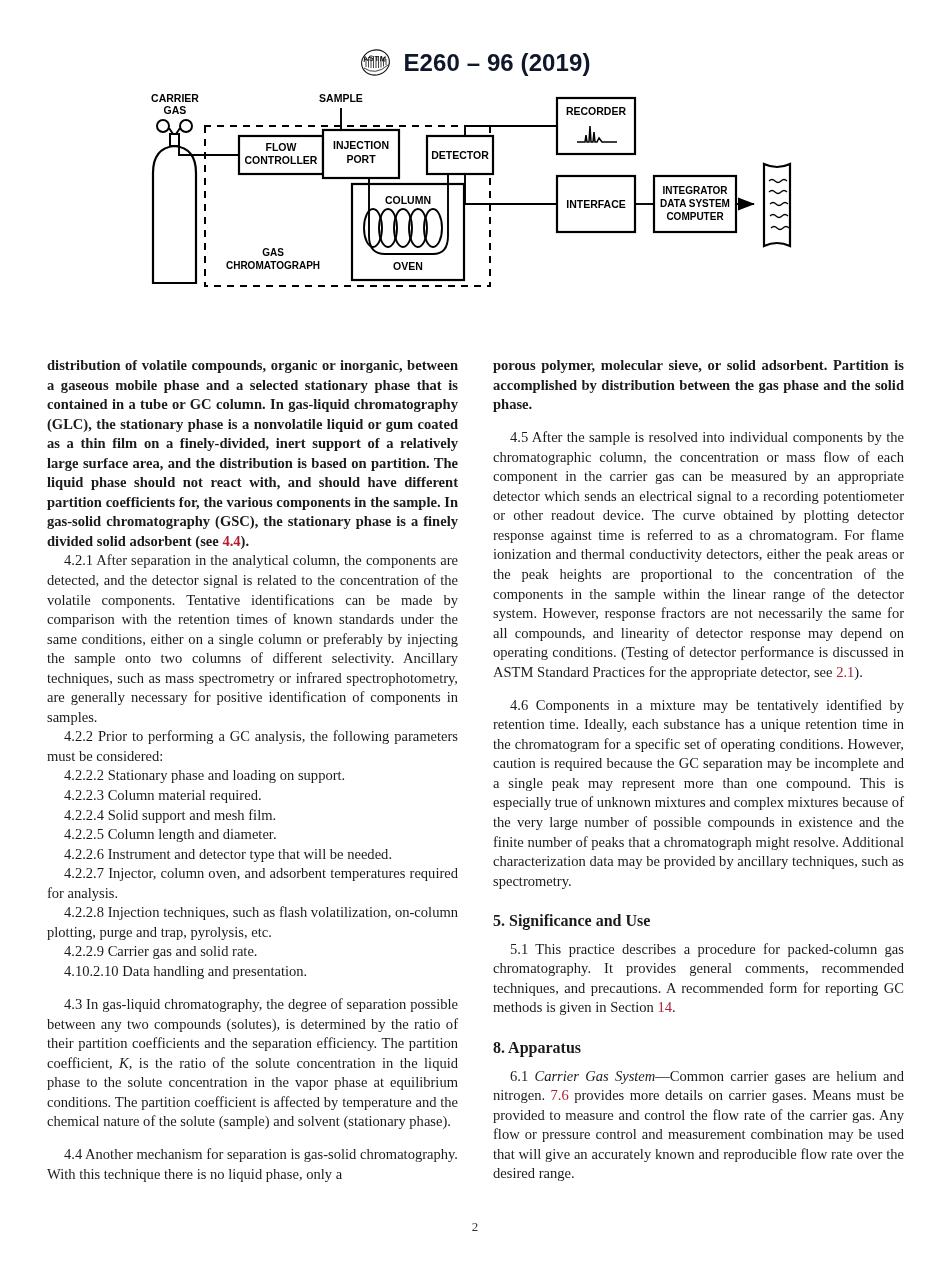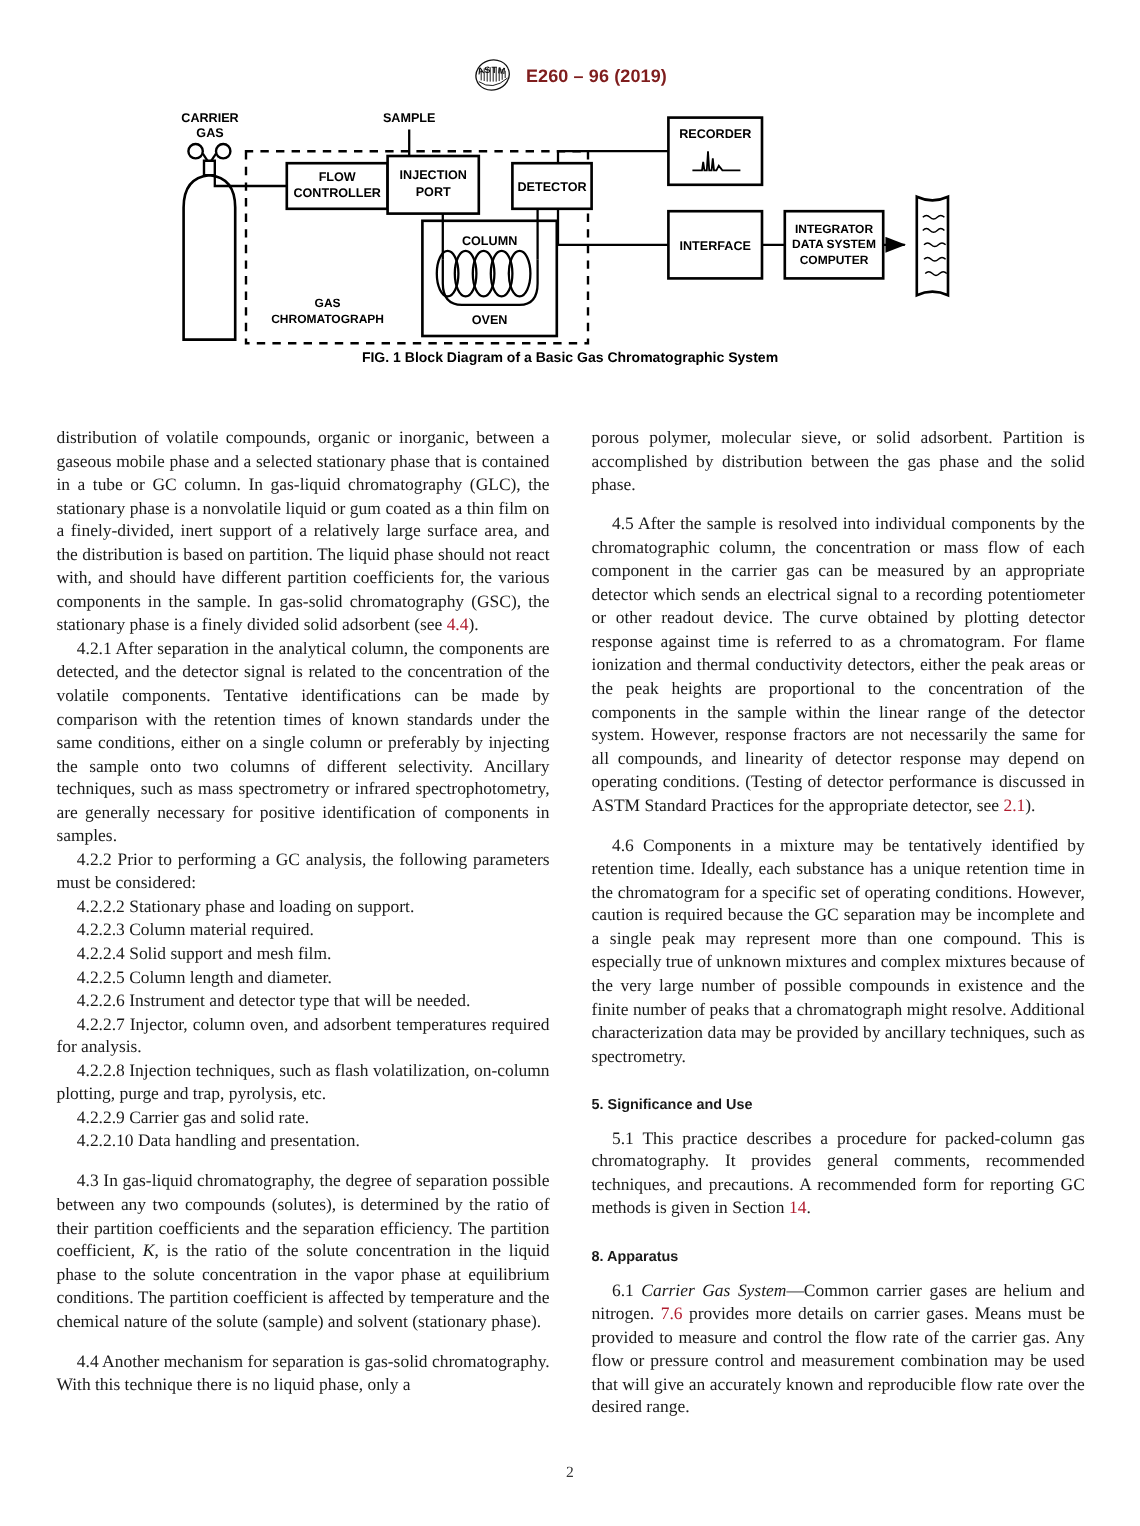--- a/index.html
+++ b/index.html
@@ -37,23 +37,23 @@
     gap: 10px;
   }
   .astm-logo {
     width: 34px;
     height: 30px;
     display: block;
   }
   .doc-designation {
     font-family: "Liberation Sans", sans-serif;
     font-weight: bold;
-    font-size: 15px;
+    font-size: 24px;
     letter-spacing: 0.1px;
-    color: #7f1d1d;
+    color: #0f172a;
     white-space: nowrap;
   }
 
   
   .figure-wrap {
     position: absolute;
     left: 0;
     top: 88px;
     width: 950px;
     height: 225px;
@@ -87,27 +87,27 @@
     line-height: 19.55px;
     text-align: justify;
     text-justify: inter-word;
     hyphens: manual;
   }
   .col p {
     margin: 0;
     text-align: justify;
   }
   .p-indent { text-indent: 17px; }
-  .p-noindent { text-indent: 0; }
+  .p-noindent { text-indent: 0; font-weight: bold; }
   .gap-before { margin-top: 13.5px !important; }
   .xref { color: #b01c2e; }
   .sec-head {
-    font-family: Liberation Sans, sans-serif;
+    font-family: Liberation Serif, serif;
     font-weight: bold;
-    font-size: 12px;
+    font-size: 16px;
     margin: 0;
     text-align: left;
     text-indent: 0;
   }
   .sec-head-wrap { margin-top: 20px; margin-bottom: 9px; }
   .ital { font-style: italic; }
 
   
   .page-number {
     position: absolute;
@@ -243,41 +243,40 @@
           <path d="M624 93 q3 -3 6 0 t6 0 t6 0"></path>
           <path d="M624 104 q3 -3 6 0 t6 0 t6 0"></path>
           <path d="M625 116 q3 -3 6 0 t6 0 t6 0"></path>
           <path d="M625 128 q3 -3 6 0 t6 0 t6 0"></path>
           <path d="M626 140 q3 -3 6 0 t6 0 t6 0"></path>
         </g>
       </g>
     </svg>
   </div>
 
-  <div class="fig-caption">FIG. 1 Block Diagram of a Basic Gas Chromatographic System</div>
 
   <div class="columns">
 
     <div class="col">
 
       <p class="p-noindent"><span>distribution of volatile compounds, organic or inorganic, between a gaseous mobile phase and a selected stationary phase that is contained in a tube or GC column. In gas-liquid chromatography (GLC), the stationary phase is a nonvolatile liquid or gum coated as a thin film on a finely-divided, inert support of a relatively large surface area, and the distribution is based on partition. The liquid phase should not react with, and should have different partition coefficients for, the various components in the sample. In gas-solid chromatography (GSC), the stationary phase is a finely divided solid adsorbent (see </span><span class="xref">4.4</span><span>).</span></p>
 
       <p class="p-indent">4.2.1  After separation in the analytical column, the components are detected, and the detector signal is related to the concentration of the volatile components. Tentative identifications can be made by comparison with the retention times of known standards under the same conditions, either on a single column or preferably by injecting the sample onto two columns of different selectivity. Ancillary techniques, such as mass spectrometry or infrared spectrophotometry, are generally necessary for positive identification of components in samples.</p>
 
       <p class="p-indent">4.2.2  Prior to performing a GC analysis, the following parameters must be considered:</p>
 
       <p class="p-indent">4.2.2.2  Stationary phase and loading on support.</p>
       <p class="p-indent">4.2.2.3  Column material required.</p>
       <p class="p-indent">4.2.2.4  Solid support and mesh film.</p>
       <p class="p-indent">4.2.2.5  Column length and diameter.</p>
       <p class="p-indent">4.2.2.6  Instrument and detector type that will be needed.</p>
       <p class="p-indent">4.2.2.7  Injector, column oven, and adsorbent temperatures required for analysis.</p>
       <p class="p-indent">4.2.2.8  Injection techniques, such as flash volatilization, on-column plotting, purge and trap, pyrolysis, etc.</p>
       <p class="p-indent">4.2.2.9  Carrier gas and solid rate.</p>
-      <p class="p-indent">4.2.2.10  Data handling and presentation.</p>
+      <p class="p-indent">4.10.2.10  Data handling and presentation.</p>
 
       <p class="p-indent gap-before"><span>4.3  In gas-liquid chromatography, the degree of separation possible between any two compounds (solutes), is determined by the ratio of their partition coefficients and the separation efficiency. The partition coefficient, </span><span class="ital">K</span><span>, is the ratio of the solute concentration in the liquid phase to the solute concentration in the vapor phase at equilibrium conditions. The partition coefficient is affected by temperature and the chemical nature of the solute (sample) and solvent (stationary phase).</span></p>
 
       <p class="p-indent gap-before">4.4  Another mechanism for separation is gas-solid chromatography. With this technique there is no liquid phase, only a</p>
     </div>
 
     <div class="col">
 
       <p class="p-noindent">porous polymer, molecular sieve, or solid adsorbent. Partition is accomplished by distribution between the gas phase and the solid phase.</p>
 

